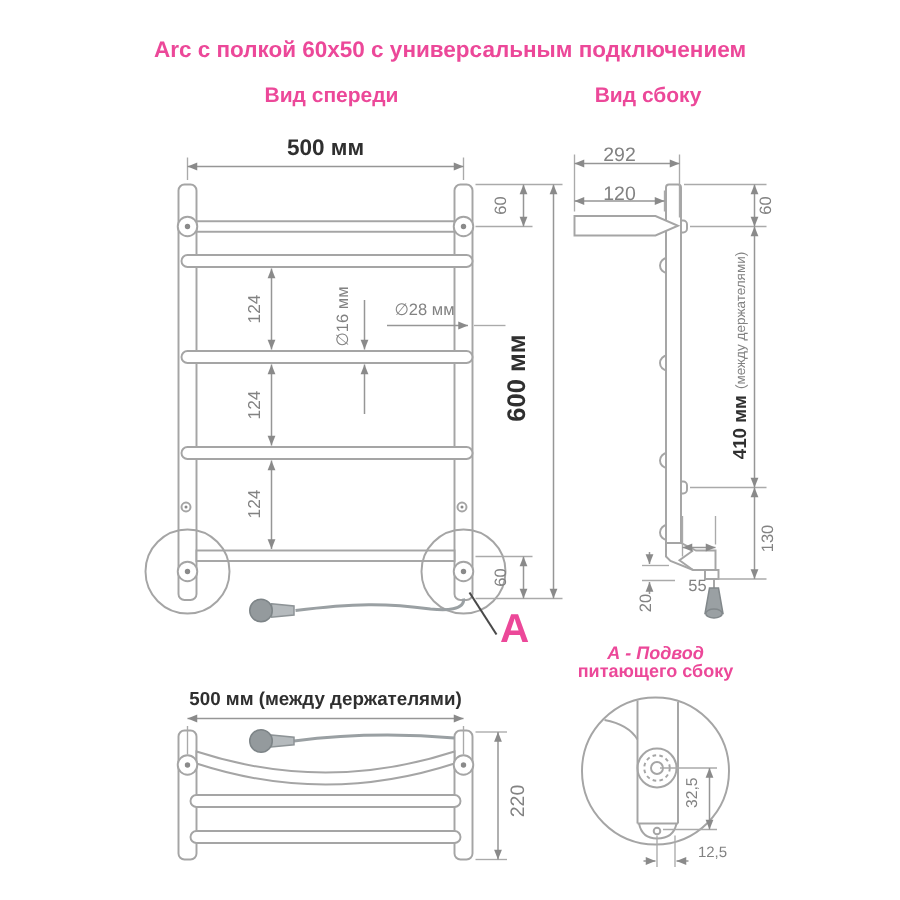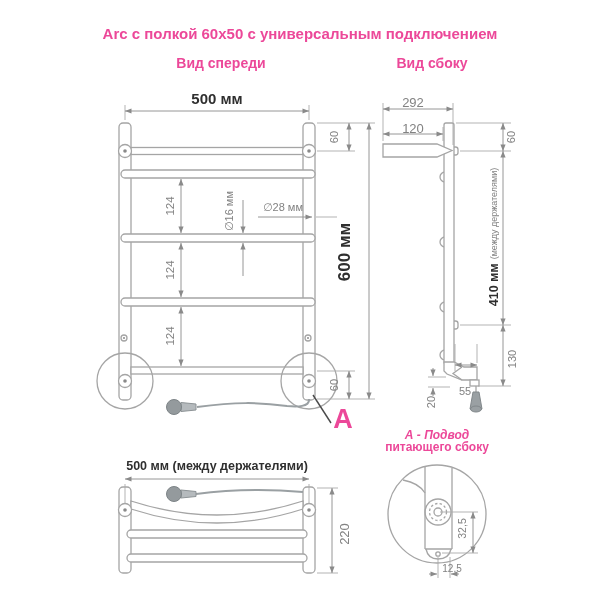--- a/index.html
+++ b/index.html
@@ -11,21 +11,21 @@
   .pl{stroke:#a5a5a5;stroke-width:1.3;fill:none;}
   .dash{stroke-dasharray:2.4 2.2;}
   .d{stroke:#969696;stroke-width:1;fill:none;}
   .e{stroke:#aaaaaa;stroke-width:0.9;fill:none;}
   .cable{stroke:#9aa0a3;stroke-width:2;fill:none;}
   .lbl{position:absolute;color:#828282;text-align:center;white-space:nowrap;line-height:1.08;}
   .rot{display:flex;align-items:center;justify-content:center;transform:rotate(-90deg);}
   .strong{color:#2f2f2f;font-weight:bold;}
   .dark{color:#ec4899;font-weight:bold;}
   .f11{font-size:11px;} .f115{font-size:11.5px;} .f13{font-size:13px;}
-  .f105{font-size:10.5px;} .f10{font-size:10px;}
+  .f105{font-size:10.5px;} .f10{font-size:10px;margin-left:23px;}
 </style>
 </head>
 <body>
 
 <svg width="600" height="600" viewBox="0 0 600 600">
   <defs>
     <marker id="ar" viewBox="0 0 10 10" refX="10" refY="5" markerWidth="8" markerHeight="6.5" orient="auto-start-reverse">
       <path d="M0,1 L10,5 L0,9 Z" fill="#8a8a8a"></path>
     </marker>
   </defs>

